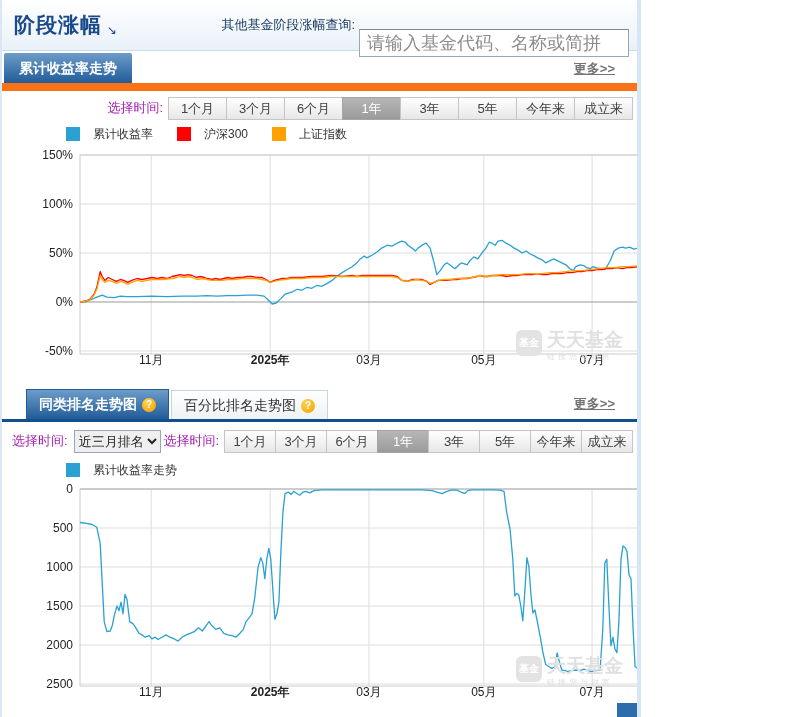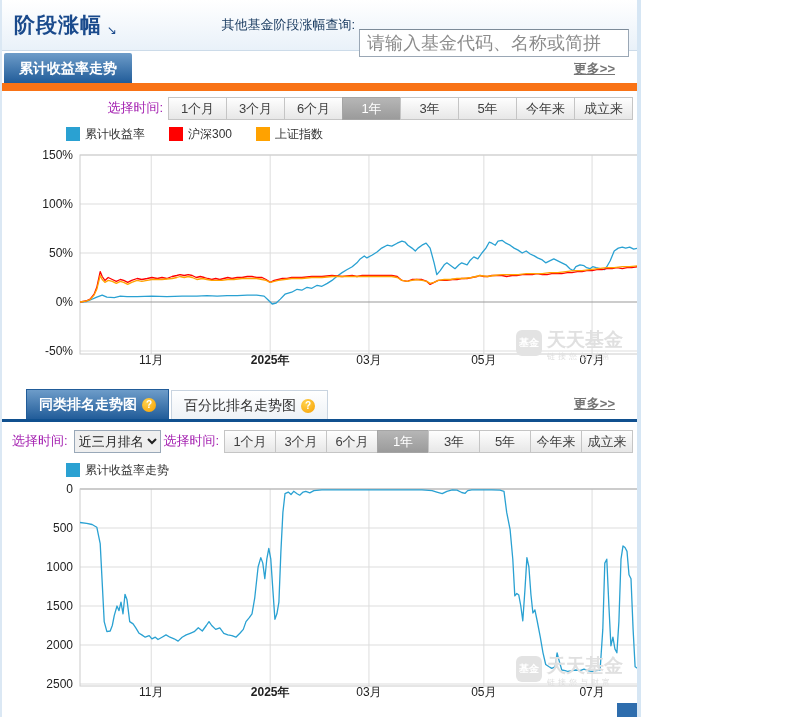--- a/index.html
+++ b/index.html
@@ -45,21 +45,21 @@
           margin-left:-1px;background:linear-gradient(#fefefe,#e7e7e7);color:#404040;font-size:13px;
           cursor:pointer;white-space:nowrap;}
   .btns-wide .tbtn{width:59px;}
   .btns-narrow .tbtn{width:52px;}
   .tbtn.active{background:linear-gradient(#b6b6b6,#9b9b9b);color:#fff;border-color:#a5a5a5;}
   select{height:23px;border:1px solid #99a8b8;font-size:13px;color:#222;font-family:inherit;}
   
   .chart-block{position:relative;}
   .legend{display:flex;align-items:center;gap:24px;margin:6px 0 0 64px;height:16px;}
   .legend2{margin-top:8px;}
-  .legend-item{display:flex;align-items:center;cursor:pointer;}
+  .legend-item{display:flex;align-items:center;cursor:pointer;gap:8px;}
   .swatch{width:14px;height:14px;display:inline-block;}
   .legend-label{font-size:12px;color:#333;margin-left:5px;}
   .chart-svg{display:block;}
   
   .watermark{position:absolute;display:flex;align-items:flex-start;gap:5px;pointer-events:none;}
   .wm1{right:14px;top:204px;}
   .wm2{right:14px;top:194px;}
   .wm-icon{width:26px;height:26px;background:#e3e3e3;border-radius:6px;color:#fff;font-size:10px;
           font-weight:bold;display:flex;align-items:center;justify-content:center;}
   .wm-name{font-size:19px;font-weight:bold;color:#e0e0e0;line-height:20px;}

